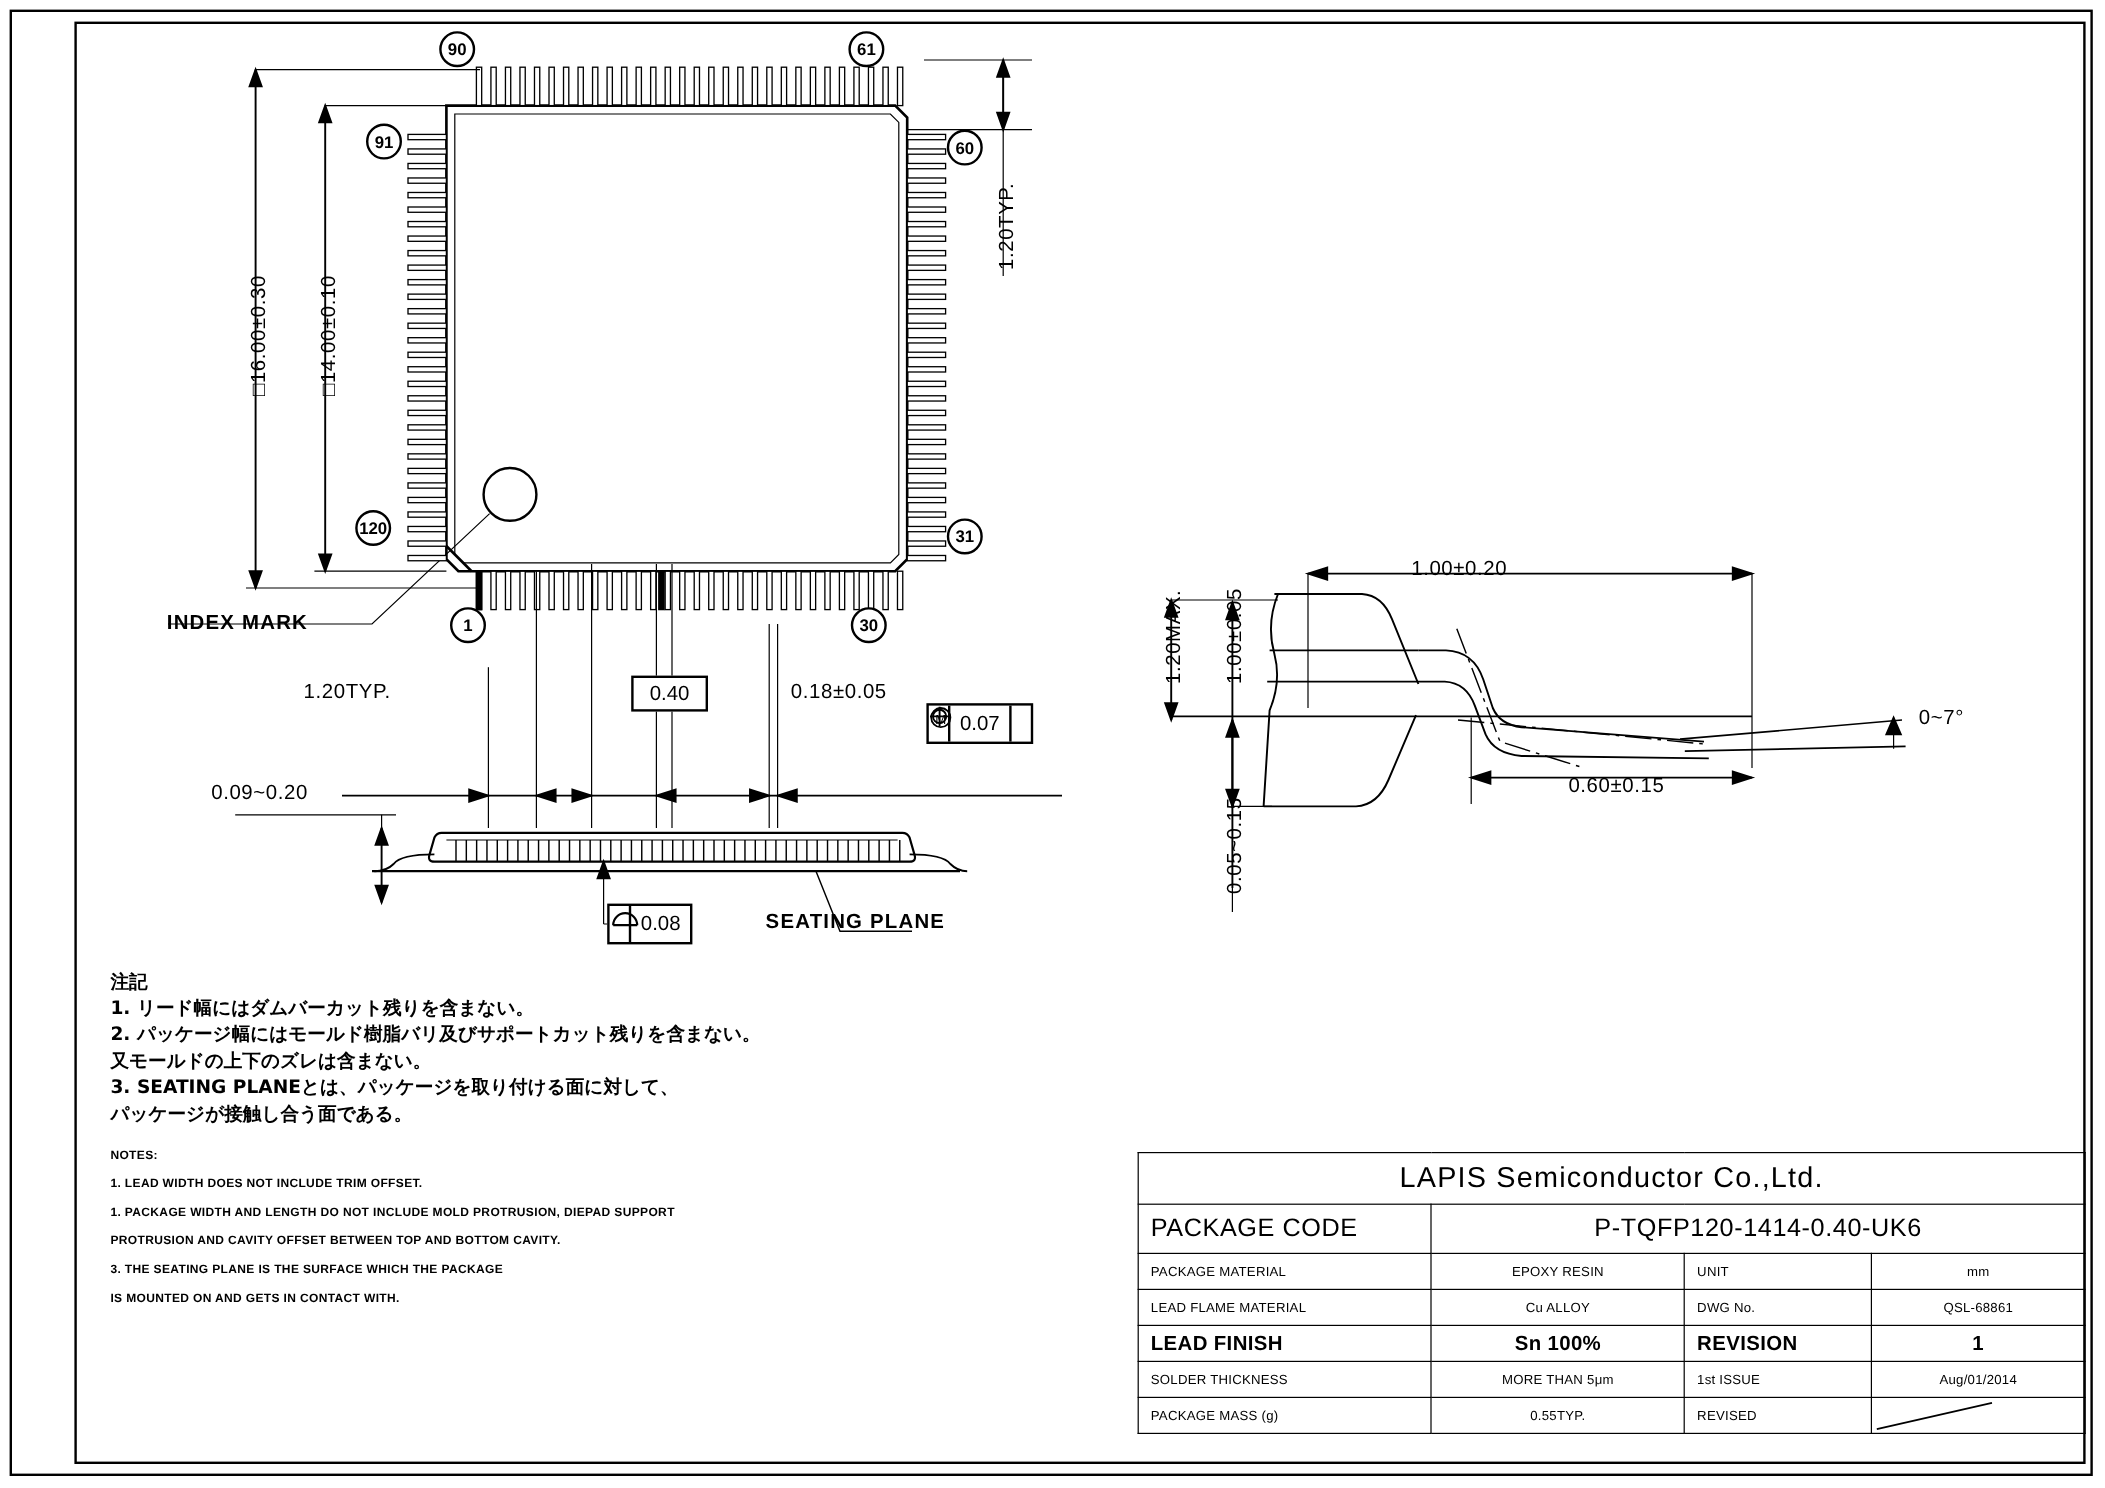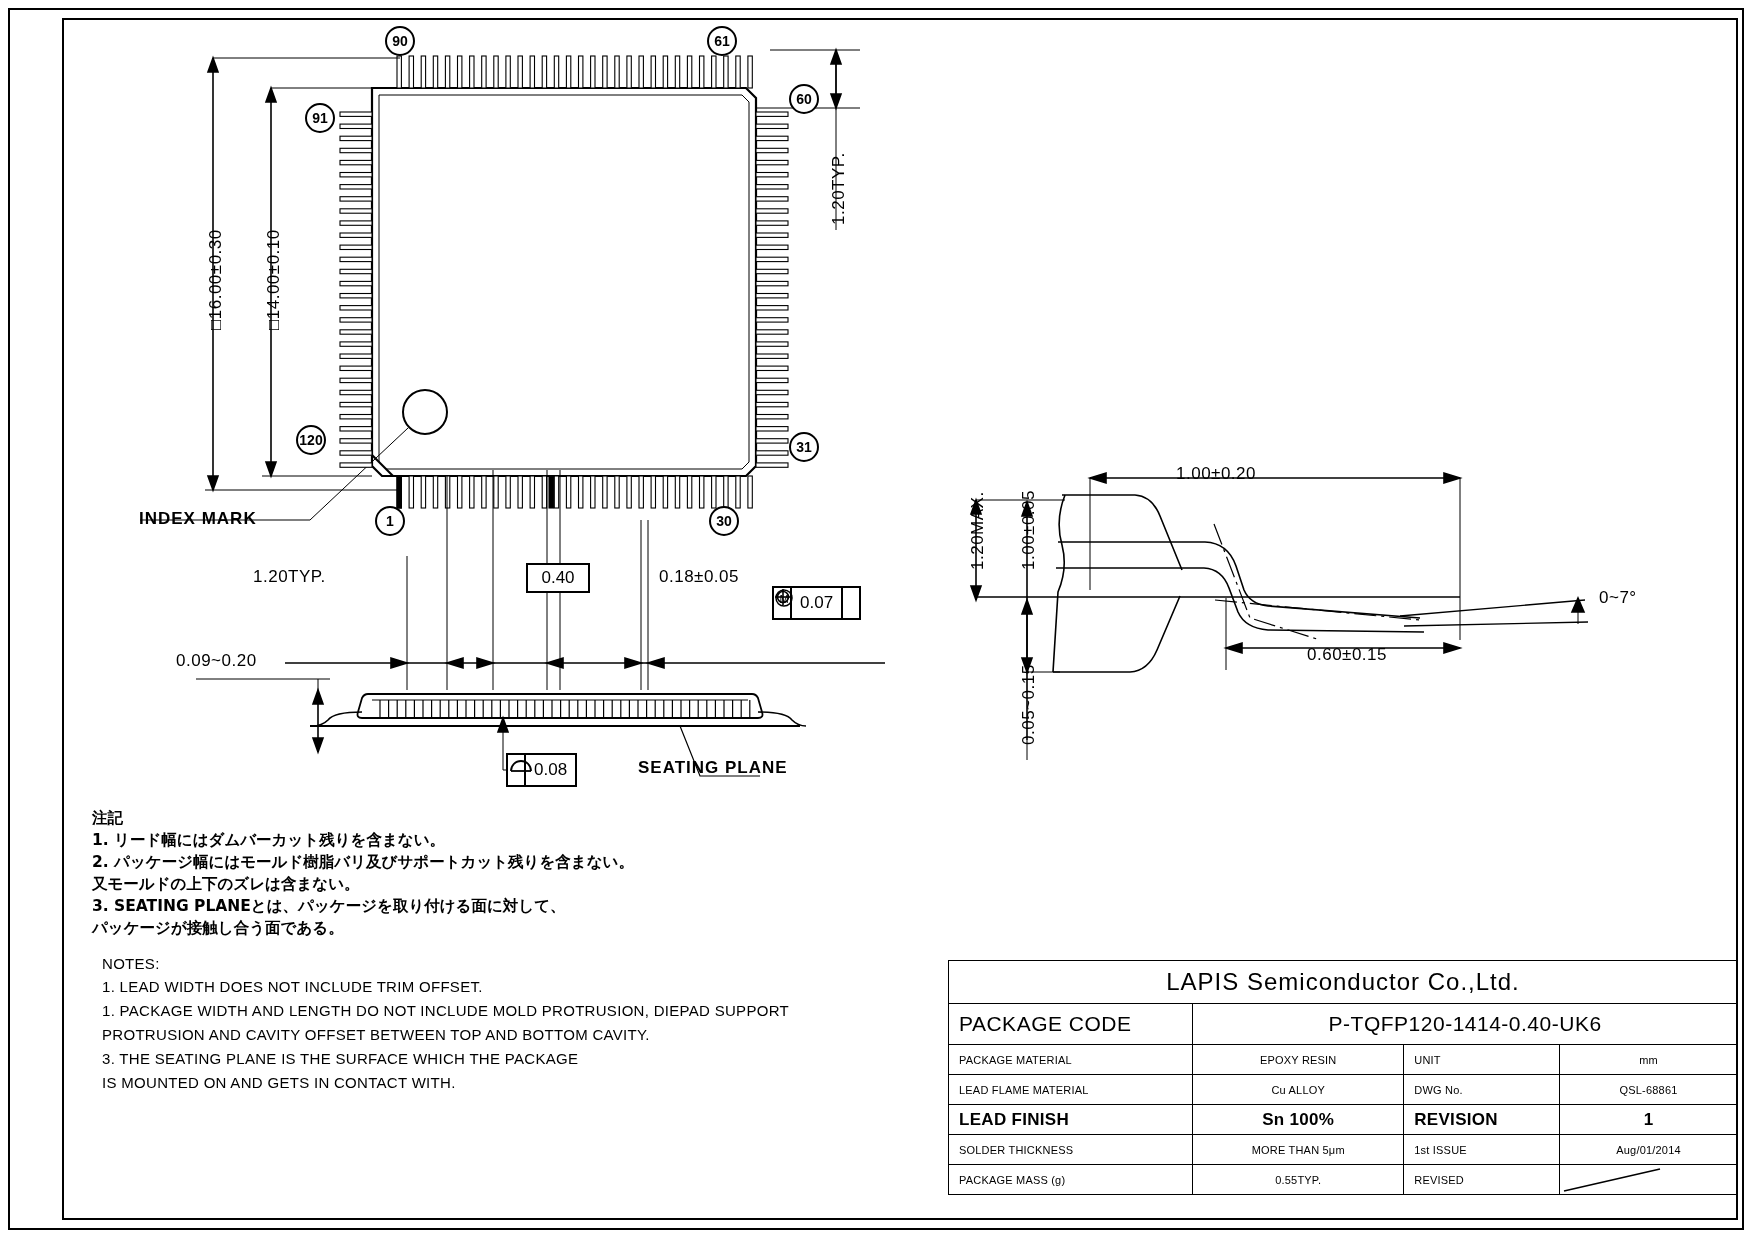--- a/index.html
+++ b/index.html
@@ -5,21 +5,21 @@
   html,body{margin:0;padding:0;background:#fff;}
   body{font-family:"Liberation Sans",sans-serif;}
   #sheet{position:relative;width:1754px;height:1240px;background:#fff;overflow:hidden;}
   .border-outer{position:absolute;left:8px;top:8px;width:1736px;height:1222px;border:2px solid #000;box-sizing:border-box;}
   .border-inner{position:absolute;left:62px;top:18px;width:1676px;height:1202px;border:2px solid #000;box-sizing:border-box;}
   svg{position:absolute;left:0;top:0;}
   .txt{position:absolute;font-family:"Liberation Sans",sans-serif;color:#000;white-space:pre;}
   .dim{font-size:17px;letter-spacing:.5px;}
   .dimv{font-size:17px;letter-spacing:.5px;transform-origin:0 0;}
   .jp{font-family:"DejaVu Sans",sans-serif;font-size:15.5px;font-weight:700;}
-  .en{font-size:15px;font-weight:400;letter-spacing:.3px;margin-left:10px;}
+  .en{font-size:10px;font-weight:700;letter-spacing:.3px;}
   .lbl{font-size:17px;font-weight:700;letter-spacing:1px;}
   .tb-txt{font-size:11px;font-weight:400;letter-spacing:.2px;}
   .tb-head{font-size:24px;letter-spacing:1px;}
   .tb-code{font-size:21px;letter-spacing:.5px;}
   .tb-mid{font-size:17px;font-weight:700;letter-spacing:.3px;}
   table.tb{position:absolute;left:948px;top:960px;width:790px;border-collapse:collapse;}
   table.tb td{border:1.5px solid #000;padding:0;text-align:center;vertical-align:middle;height:29px;color:#000;}
   table.tb td.l{text-align:left;padding-left:10px;}
   .pinnum{position:absolute;width:26px;height:26px;border:2px solid #000;border-radius:50%;
           font-size:14px;font-weight:700;display:flex;align-items:center;justify-content:center;background:#fff;}
@@ -331,24 +331,24 @@
       <line x1="1226" y1="598" x2="1226" y2="670" stroke-width="1"></line>
 
       <path d="M1578 598 l-6 14 h12 z" fill="#000"></path>
       <line x1="1578" y1="598" x2="1578" y2="624" stroke-width="1"></line>
       <path d="M1400 616 L1585 600" stroke-width="1.4"></path>
       <path d="M1404 626 L1588 622" stroke-width="1.4"></path>
 
     </g>
   </svg>
 
-  <div class="pinnum" style="left:385px;top:26px">90</div>
+  <div class="pinnum" style="left:366px;top:26px">90</div>
   <div class="pinnum" style="left:707px;top:26px">61</div>
   <div class="pinnum" style="left:305px;top:103px">91</div>
-  <div class="pinnum" style="left:789px;top:84px">60</div>
+  <div class="pinnum" style="left:789px;top:108px">60</div>
   <div class="pinnum" style="left:296px;top:425px">120</div>
   <div class="pinnum" style="left:789px;top:432px">31</div>
   <div class="pinnum" style="left:375px;top:506px">1</div>
   <div class="pinnum" style="left:709px;top:506px">30</div>
 
   <div class="txt dimv" style="left:206px;top:330px;transform:rotate(-90deg);">□16.00±0.30</div>
   <div class="txt dimv" style="left:264px;top:330px;transform:rotate(-90deg);">□14.00±0.10</div>
   <div class="txt dimv" style="left:829px;top:225px;transform:rotate(-90deg);">1.20TYP.</div>
 
   <div class="txt dim" style="left:253px;top:567px">1.20TYP.</div>

